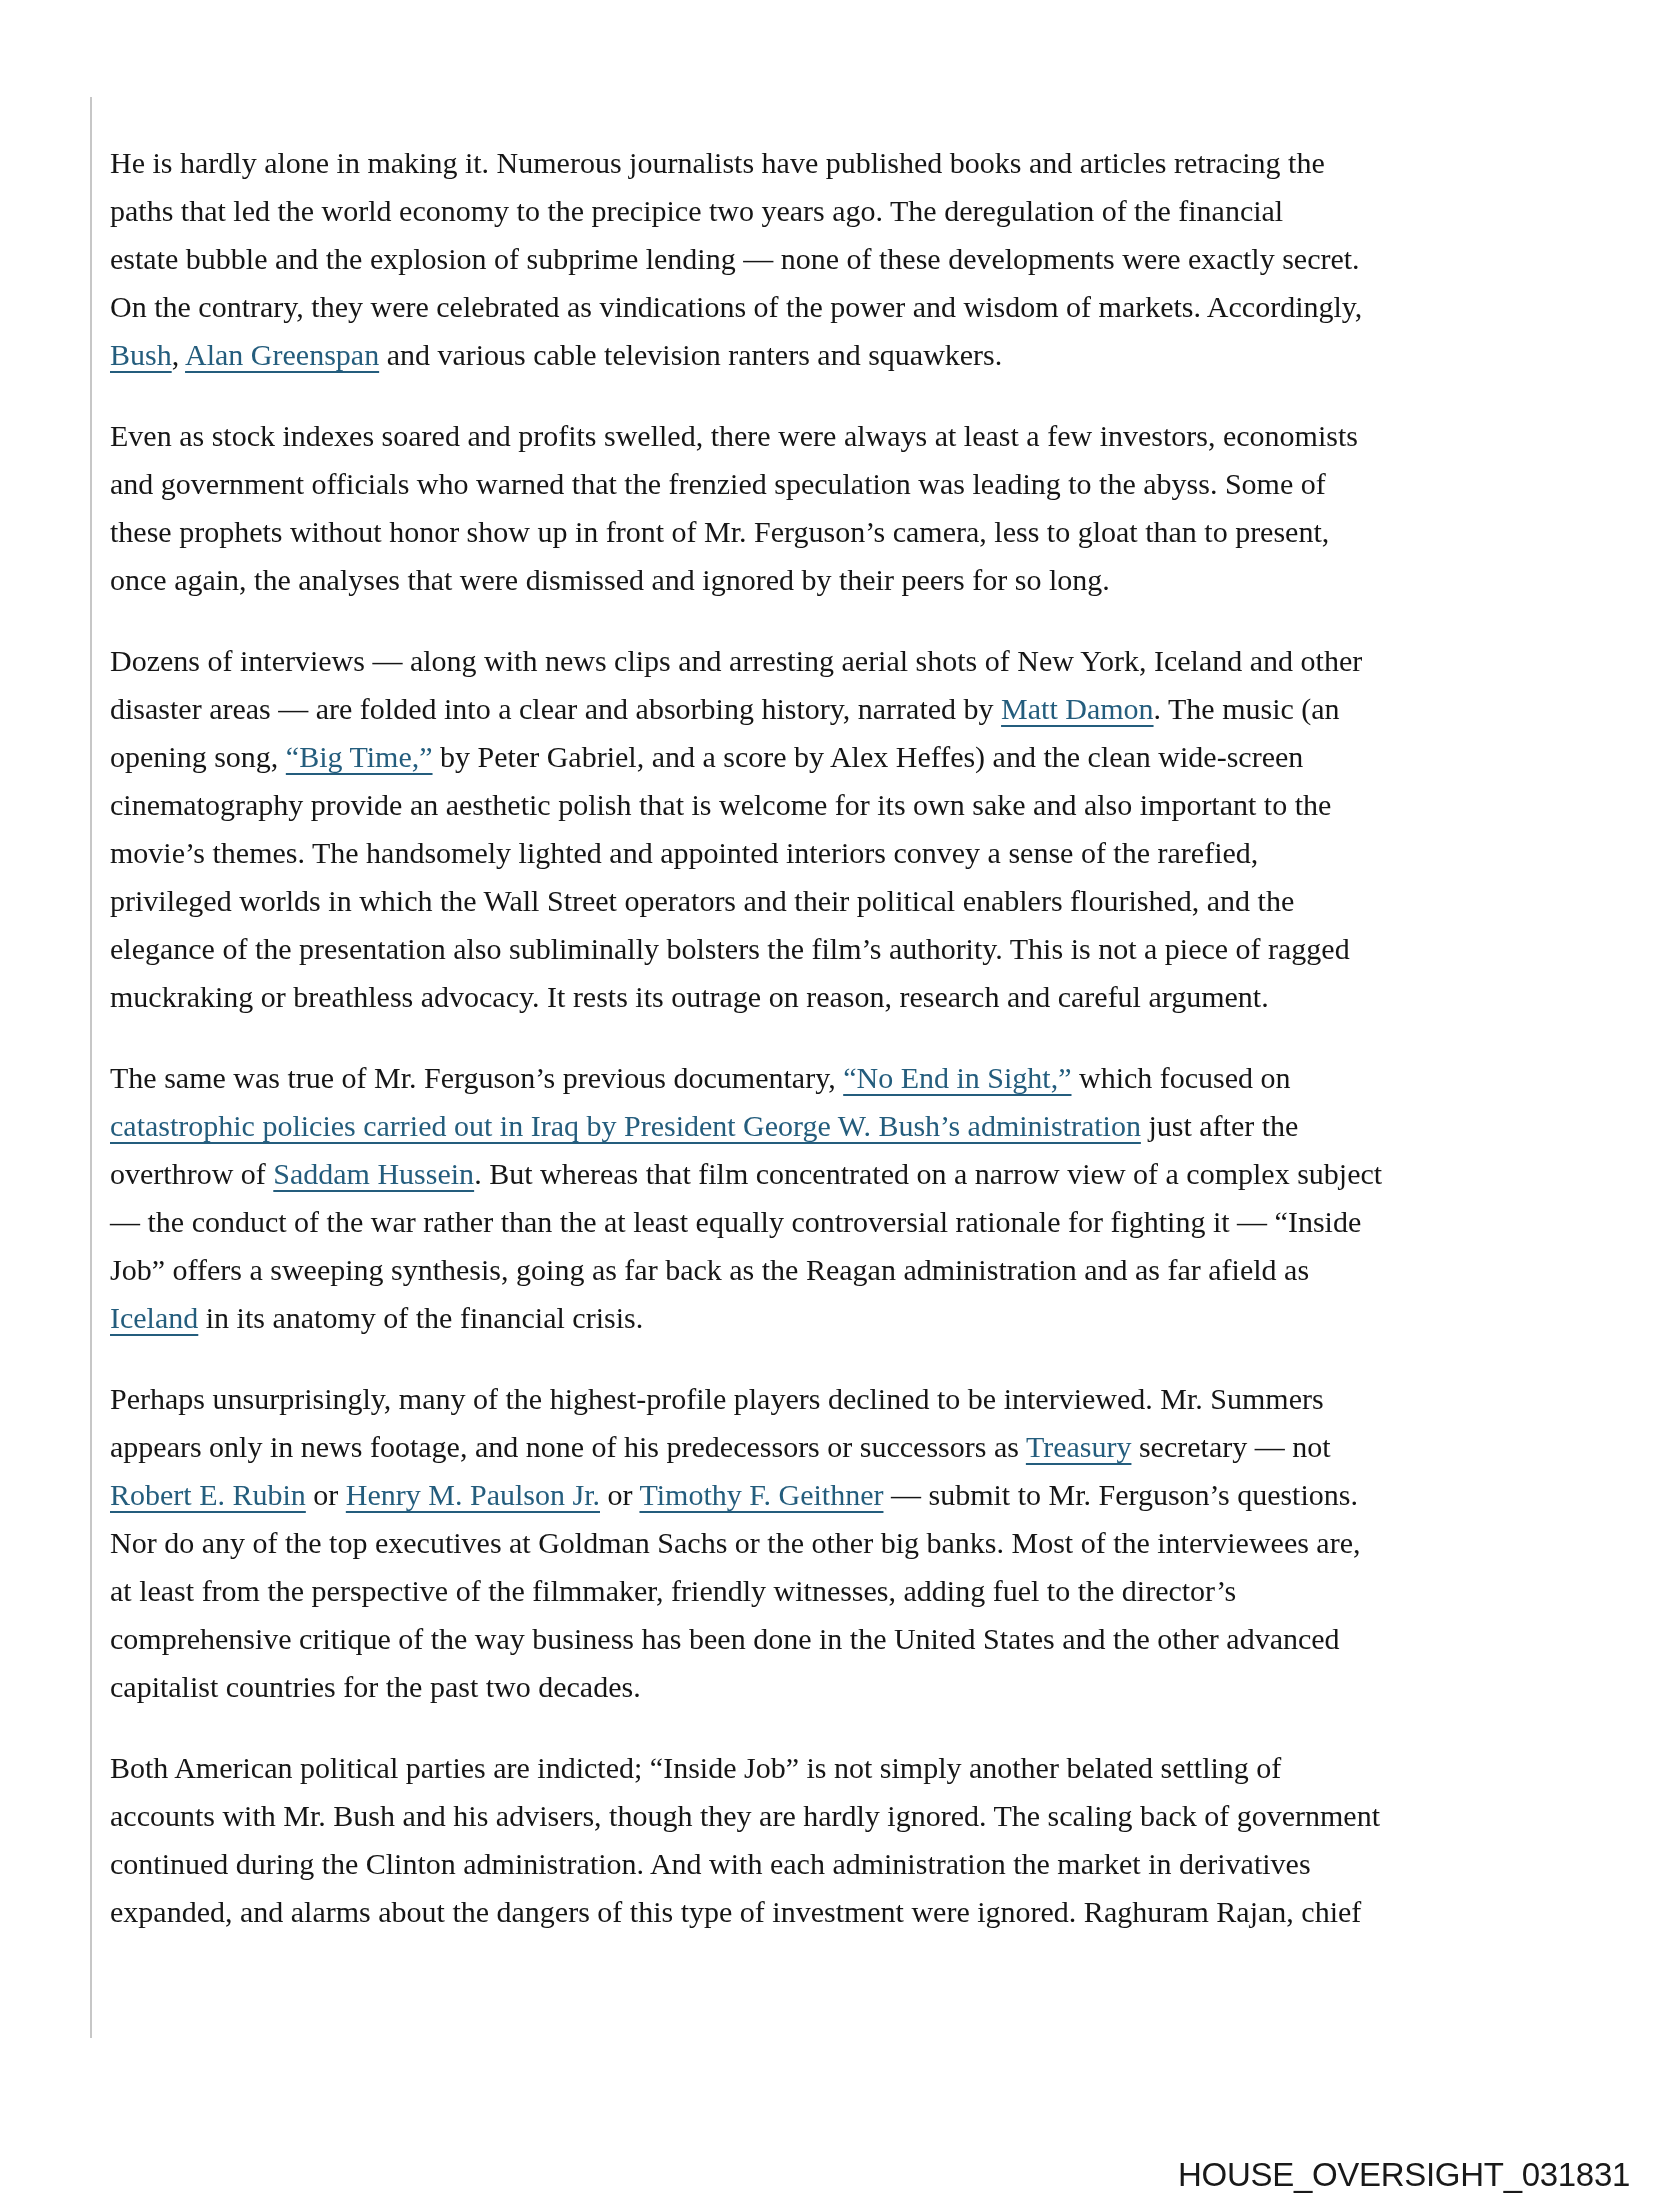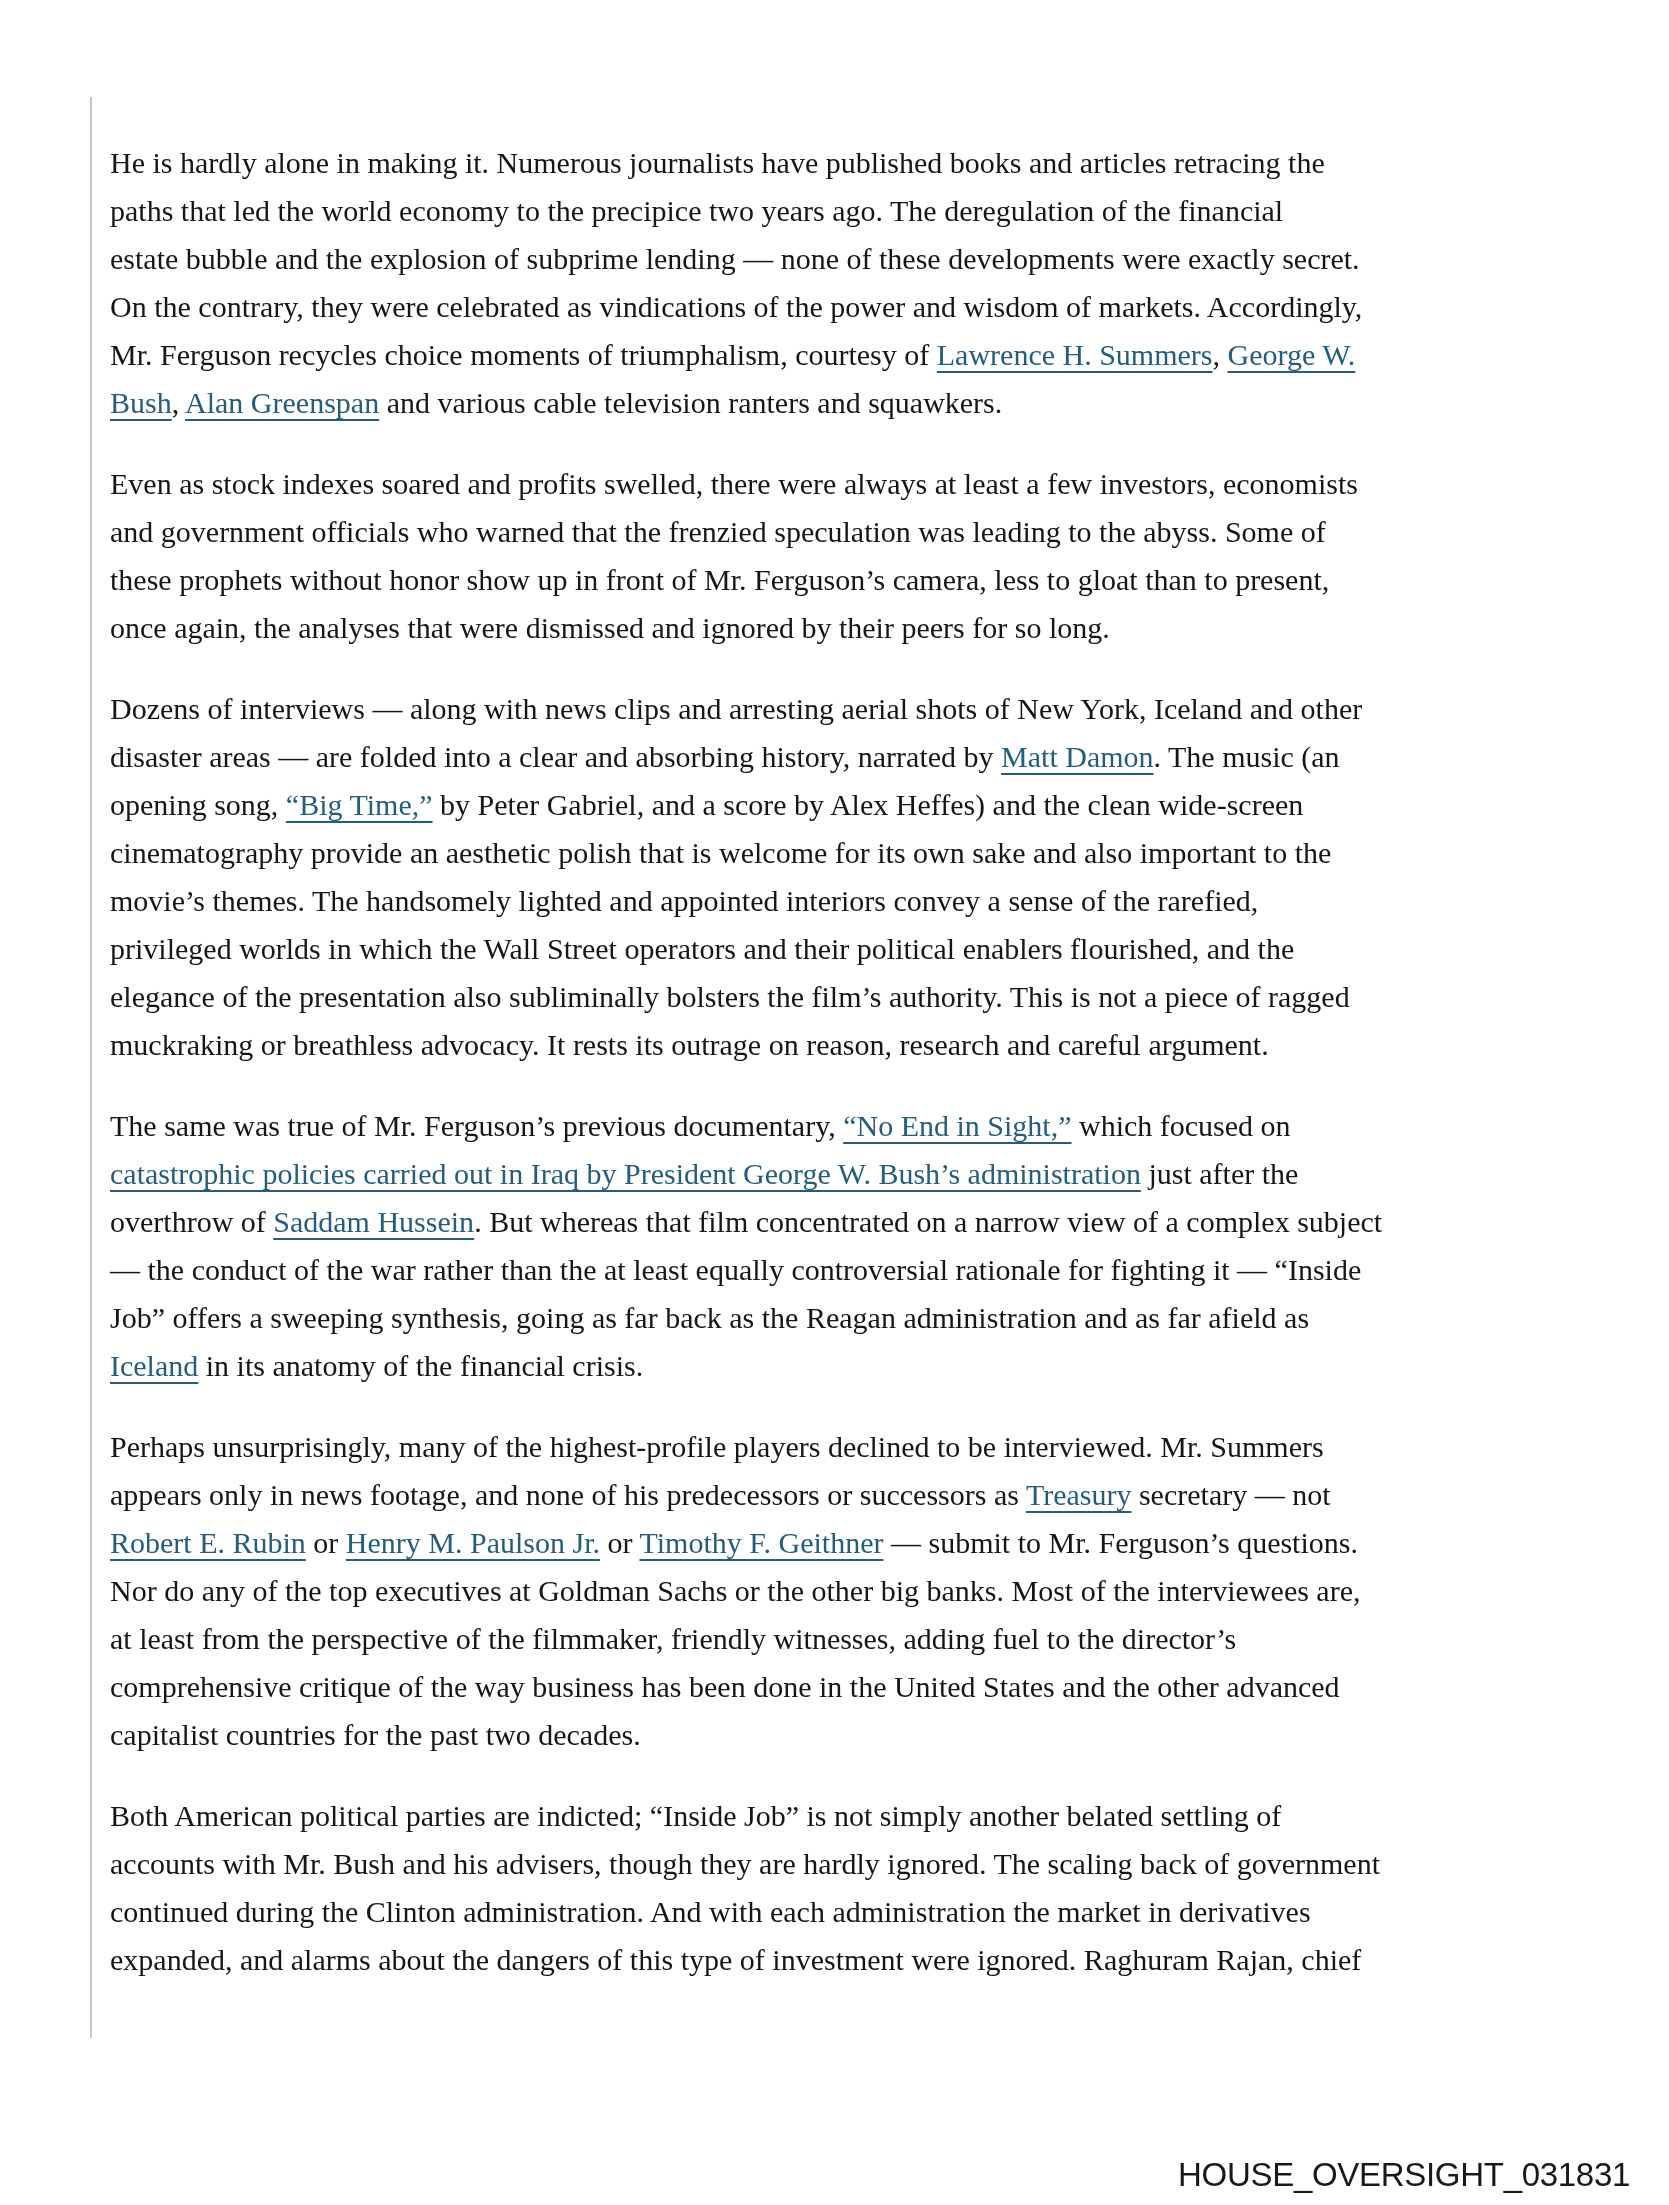--- a/index.html
+++ b/index.html
@@ -41,21 +41,20 @@
 <body>
 
 <div class="quote-bar"></div>
 
 <div class="article" id="article-body">
     <div class="para">
       <div class="line"><span>He is hardly alone in making it. Numerous journalists have published books and articles retracing the</span></div>
       <div class="line"><span>paths that led the world economy to the precipice two years ago. The deregulation of the financial</span></div>
       <div class="line"><span>estate bubble and the explosion of subprime lending — none of these developments were exactly secret.</span></div>
       <div class="line"><span>On the contrary, they were celebrated as vindications of the power and wisdom of markets. Accordingly,</span></div>
-      <div class="line"><span>Mr. Ferguson recycles choice moments of triumphalism, courtesy of </span><span class="link">Lawrence H. Summers</span><span>, </span><span class="link">George W.</span></div>
       <div class="line"><span class="link">Bush</span><span>, </span><span class="link">Alan Greenspan</span><span> and various cable television ranters and squawkers.</span></div>
     </div>
     <div class="para">
       <div class="line"><span>Even as stock indexes soared and profits swelled, there were always at least a few investors, economists</span></div>
       <div class="line"><span>and government officials who warned that the frenzied speculation was leading to the abyss. Some of</span></div>
       <div class="line"><span>these prophets without honor show up in front of Mr. Ferguson’s camera, less to gloat than to present,</span></div>
       <div class="line"><span>once again, the analyses that were dismissed and ignored by their peers for so long.</span></div>
     </div>
     <div class="para">
       <div class="line"><span>Dozens of interviews — along with news clips and arresting aerial shots of New York, Iceland and other</span></div>

